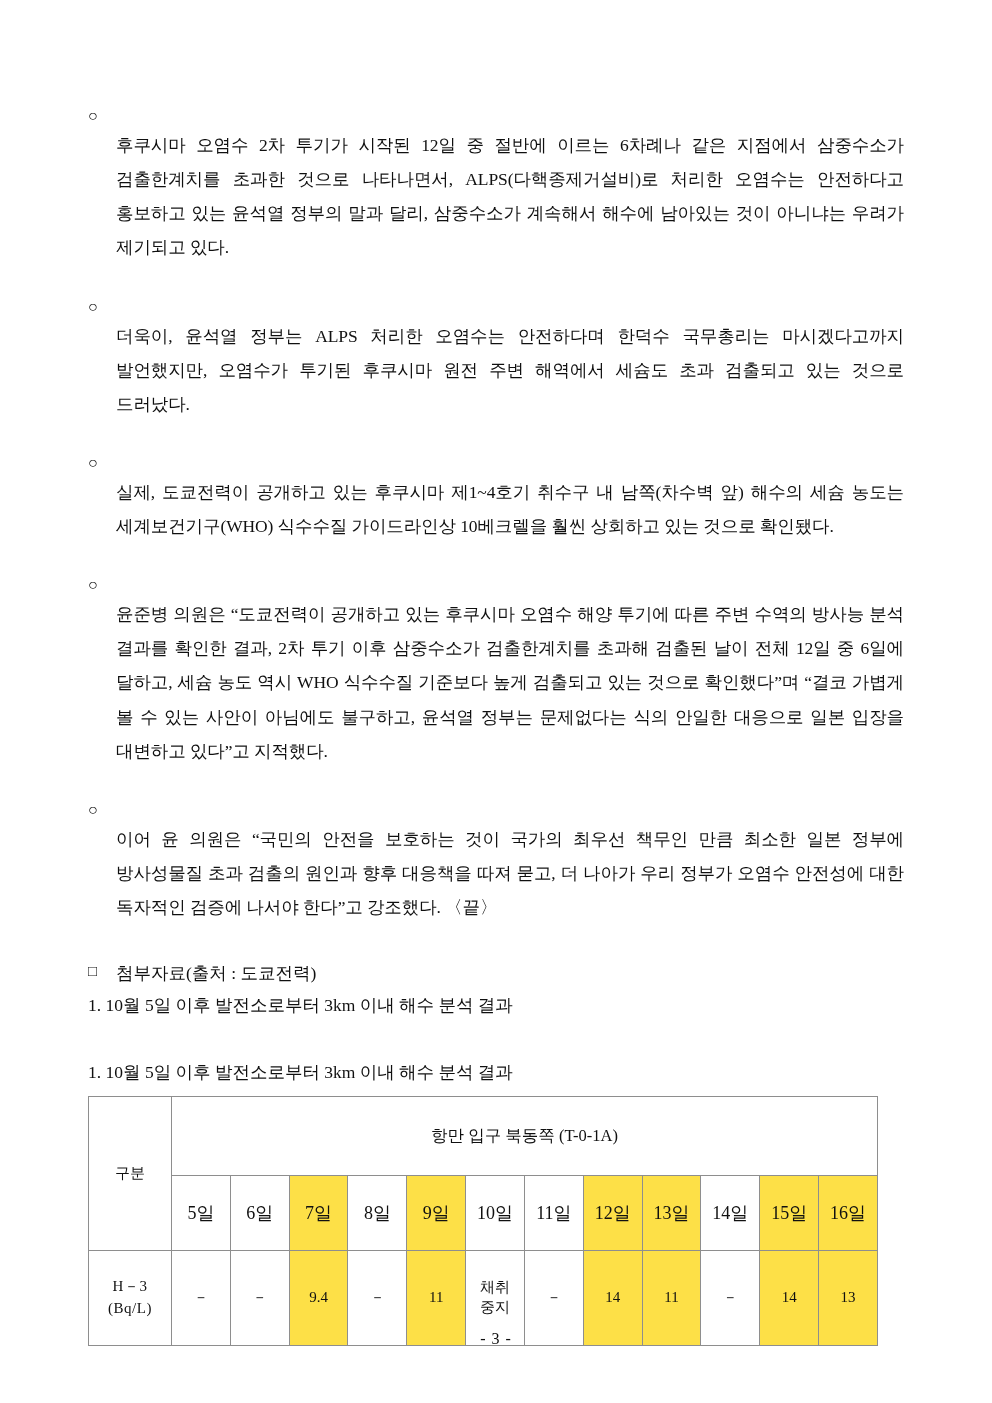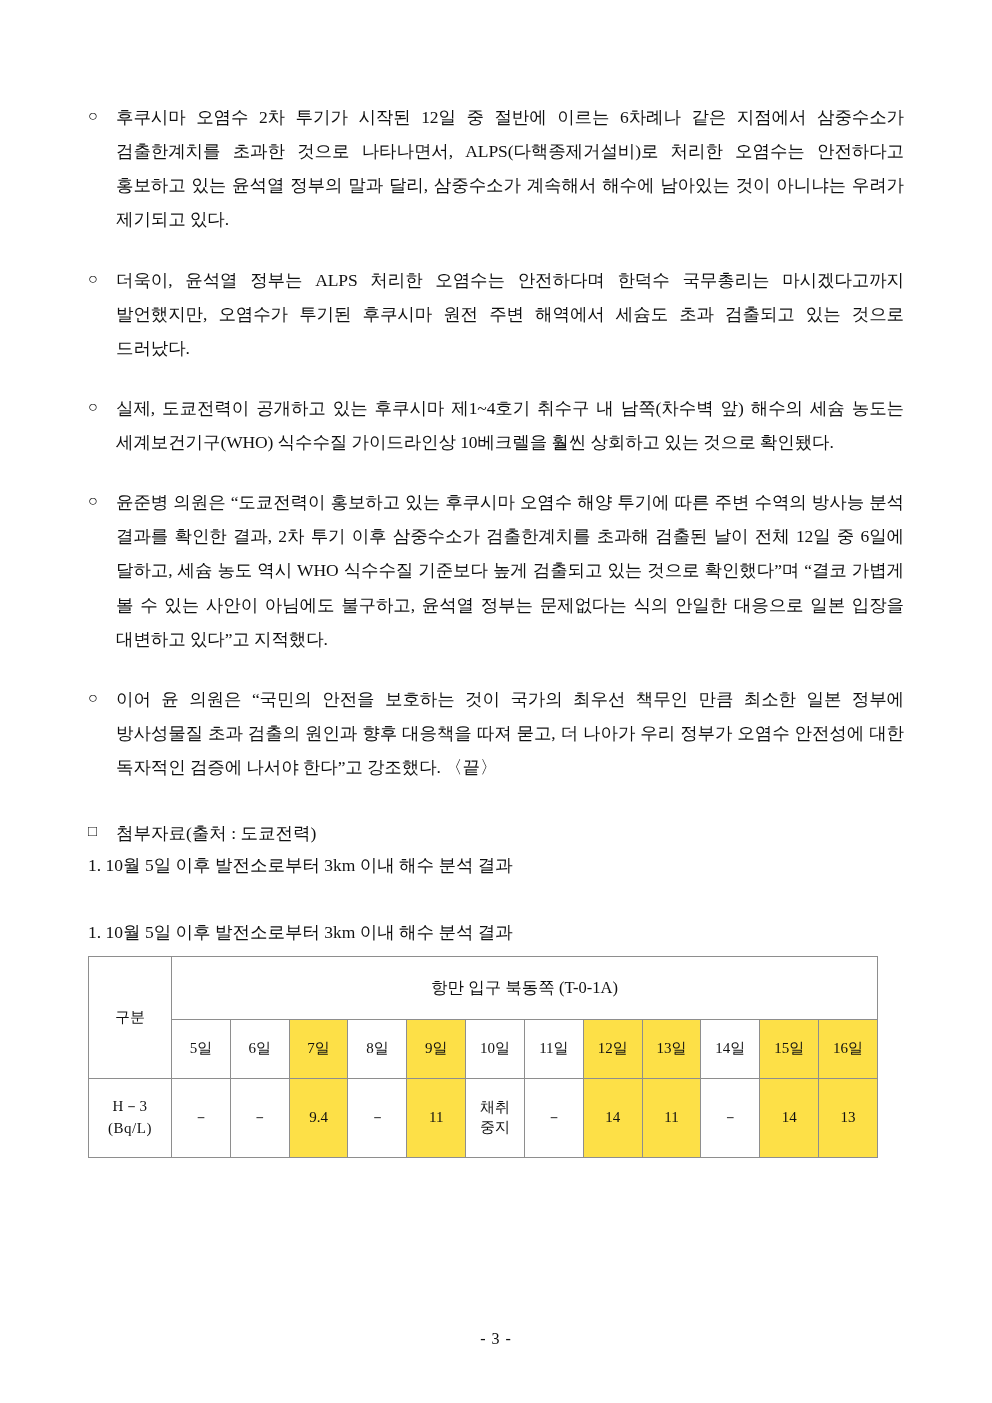--- a/index.html
+++ b/index.html
@@ -44,20 +44,21 @@
     font-size: 16px;
     line-height: 1.95;
     color: #111;
   }
   .para .ptext {
     flex: 1 1 auto;
     text-align: justify;
     text-justify: inter-character;
     word-break: keep-all;
     letter-spacing: -0.1px;
+    margin-top: 28px;
   }
 
   
   .attach-block {
     margin-top: 34px;
     font-size: 17.5px;
     line-height: 1.82;
   }
   .attach-line {
     display: flex;
@@ -86,33 +87,33 @@
   table.data {
     border-collapse: collapse;
     width: 790px;
     table-layout: fixed;
     font-size: 15px;
   }
   table.data th, table.data td {
     border: 1px solid #8e8e8e;
     text-align: center;
     vertical-align: middle;
-    padding: 12px 2px;
+    padding: 20px 2px;
     font-weight: normal;
   }
   .hdr-span {
     height: 38px;
     font-size: 16.5px;
   }
   .col-first {
     width: 78px;
   }
   .day-row td, .day-row th {
     height: 34px;
-    font-size: 15px;
+    font-size: 18px;
   }
   .val-row td {
     height: 54px;
     font-size: 15px;
   }
   .hl {
     background: #fde047;
   }
   .label-cell {
     font-size: 14.5px;
@@ -152,21 +153,21 @@
       <span class="ptext">더욱이, 윤석열 정부는 ALPS 처리한 오염수는 안전하다며 한덕수 국무총리는 마시겠다고까지 발언했지만, 오염수가 투기된 후쿠시마 원전 주변 해역에서 세슘도 초과 검출되고 있는 것으로 드러났다.</span>
     </div>
 
     <div class="para">
       <span class="marker">○</span>
       <span class="ptext">실제, 도쿄전력이 공개하고 있는 후쿠시마 제1~4호기 취수구 내 남쪽(차수벽 앞) 해수의 세슘 농도는 세계보건기구(WHO) 식수수질 가이드라인상 10베크렐을 훨씬 상회하고 있는 것으로 확인됐다.</span>
     </div>
 
     <div class="para">
       <span class="marker">○</span>
-      <span class="ptext">윤준병 의원은 “도쿄전력이 홍보하고 있는 후쿠시마 오염수 해양 투기에 따른 주변 수역의 방사능 분석 결과를 확인한 결과, 2차 투기 이후 삼중수소가 검출한계치를 초과해 검출된 날이 전체 12일 중 6일에 달하고, 세슘 농도 역시 WHO 식수수질 기준보다 높게 검출되고 있는 것으로 확인했다”며 “결코 가볍게 볼 수 있는 사안이 아님에도 불구하고, 윤석열 정부는 문제없다는 식의 안일한 대응으로 일본 입장을 대변하고 있다”고 지적했다.</span>
+      <span class="ptext">윤준병 의원은 “도쿄전력이 공개하고 있는 후쿠시마 오염수 해양 투기에 따른 주변 수역의 방사능 분석 결과를 확인한 결과, 2차 투기 이후 삼중수소가 검출한계치를 초과해 검출된 날이 전체 12일 중 6일에 달하고, 세슘 농도 역시 WHO 식수수질 기준보다 높게 검출되고 있는 것으로 확인했다”며 “결코 가볍게 볼 수 있는 사안이 아님에도 불구하고, 윤석열 정부는 문제없다는 식의 안일한 대응으로 일본 입장을 대변하고 있다”고 지적했다.</span>
     </div>
 
     <div class="para">
       <span class="marker">○</span>
       <span class="ptext">이어 윤 의원은 “국민의 안전을 보호하는 것이 국가의 최우선 책무인 만큼 최소한 일본 정부에 방사성물질 초과 검출의 원인과 향후 대응책을 따져 묻고, 더 나아가 우리 정부가 오염수 안전성에 대한 독자적인 검증에 나서야 한다”고 강조했다. 〈끝〉</span>
     </div>
 
     <div class="attach-block">
       <div class="attach-line">
         <span class="marker">□</span>

